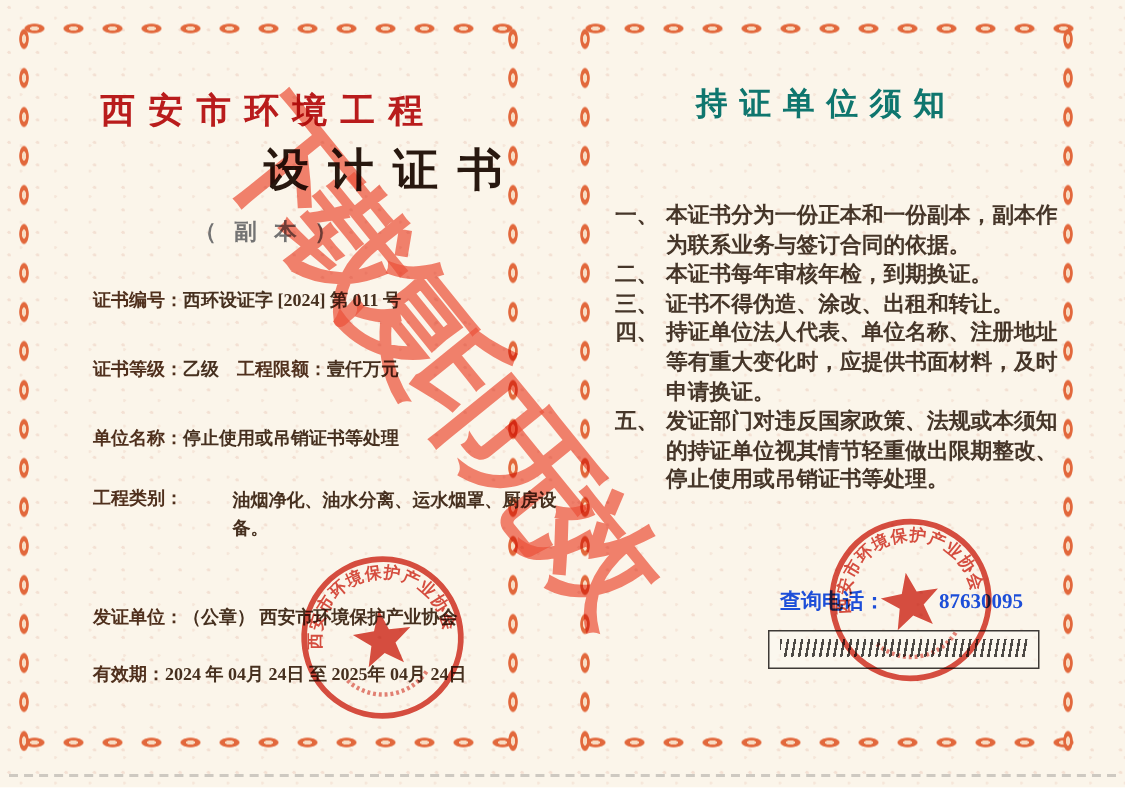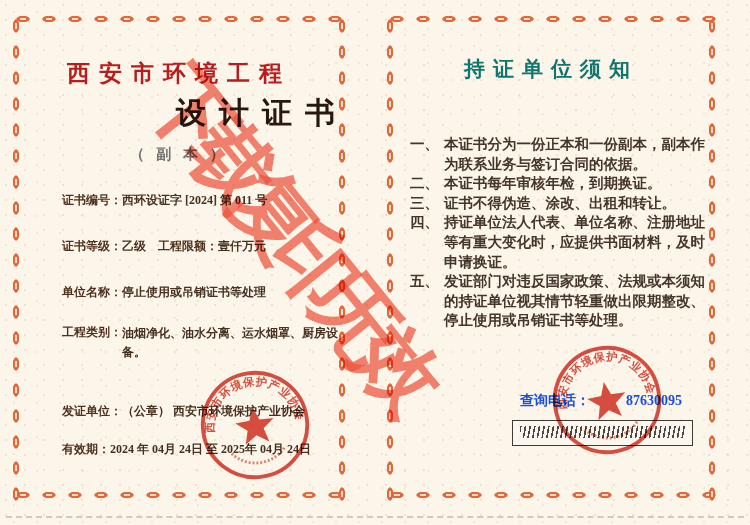--- a/index.html
+++ b/index.html
@@ -122,21 +122,21 @@
   </div>
 
   <div class="field" style="left:62px; top:238px;">
     <span class="flabel">证书等级：</span><span class="fvalue">乙级</span><span class="flabel limit-label">工程限额：</span><span class="fvalue">壹仟万元</span>
   </div>
 
   <div class="field" style="left:62px; top:284px;">
     <span class="flabel">单位名称：</span><span class="fvalue">停止使用或吊销证书等处理</span>
   </div>
 
-  <div class="field wrap" style="left:62px; top:324px;">
+  <div class="field wrap" style="left:62px; top:324px;gap:33px;">
     <span class="flabel">工程类别：</span>
       <span class="fvalue">油烟净化、油水分离、运水烟罩、厨房设备。</span>
   </div>
 
   <div class="field" style="left:62px; top:403px;">
     <span class="flabel">发证单位：</span><span class="fvalue">（公章） 西安市环境保护产业协会</span>
   </div>
 
   <div class="field" style="left:62px; top:441px;">
     <span class="flabel">有效期：</span><span class="fvalue">2024 年 04月 24日 至 2025年 04月 24日</span>

